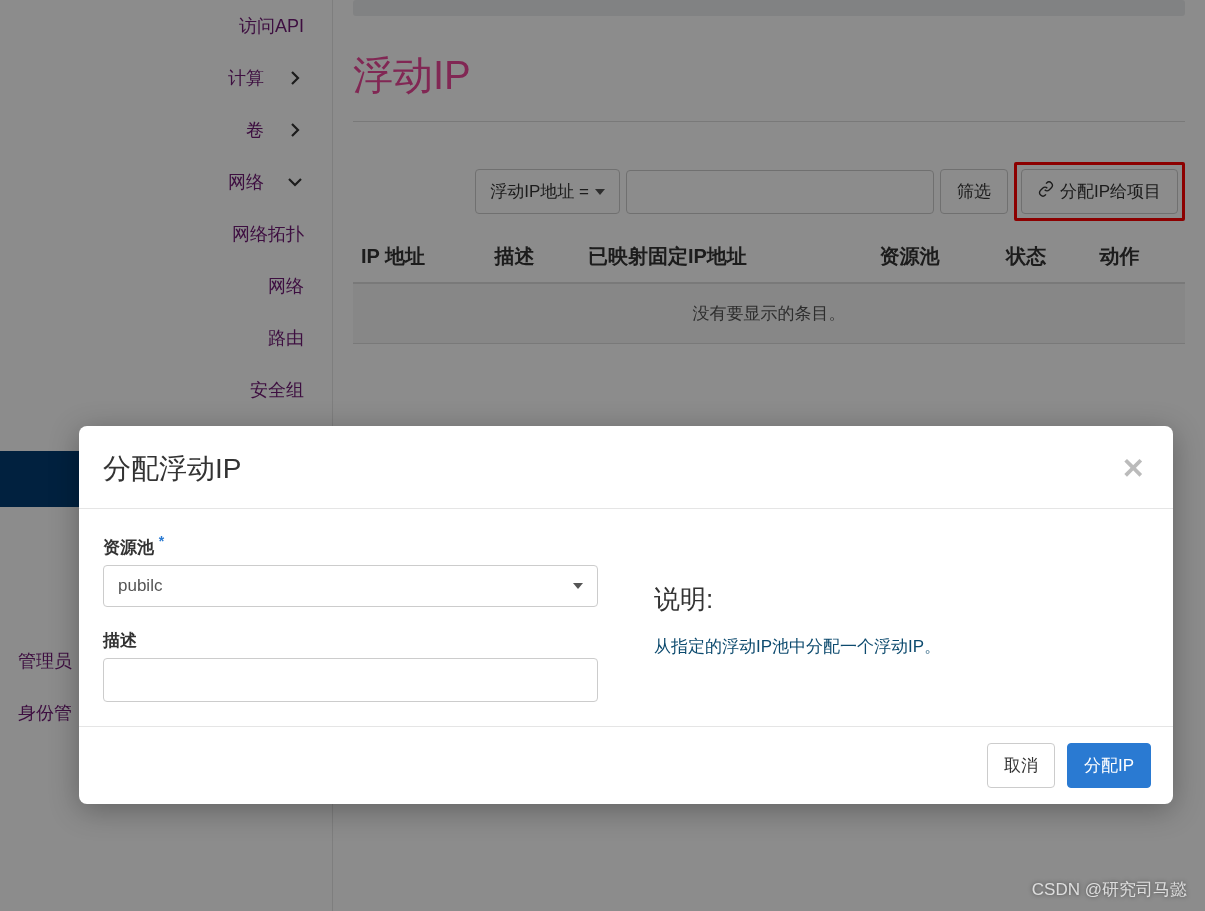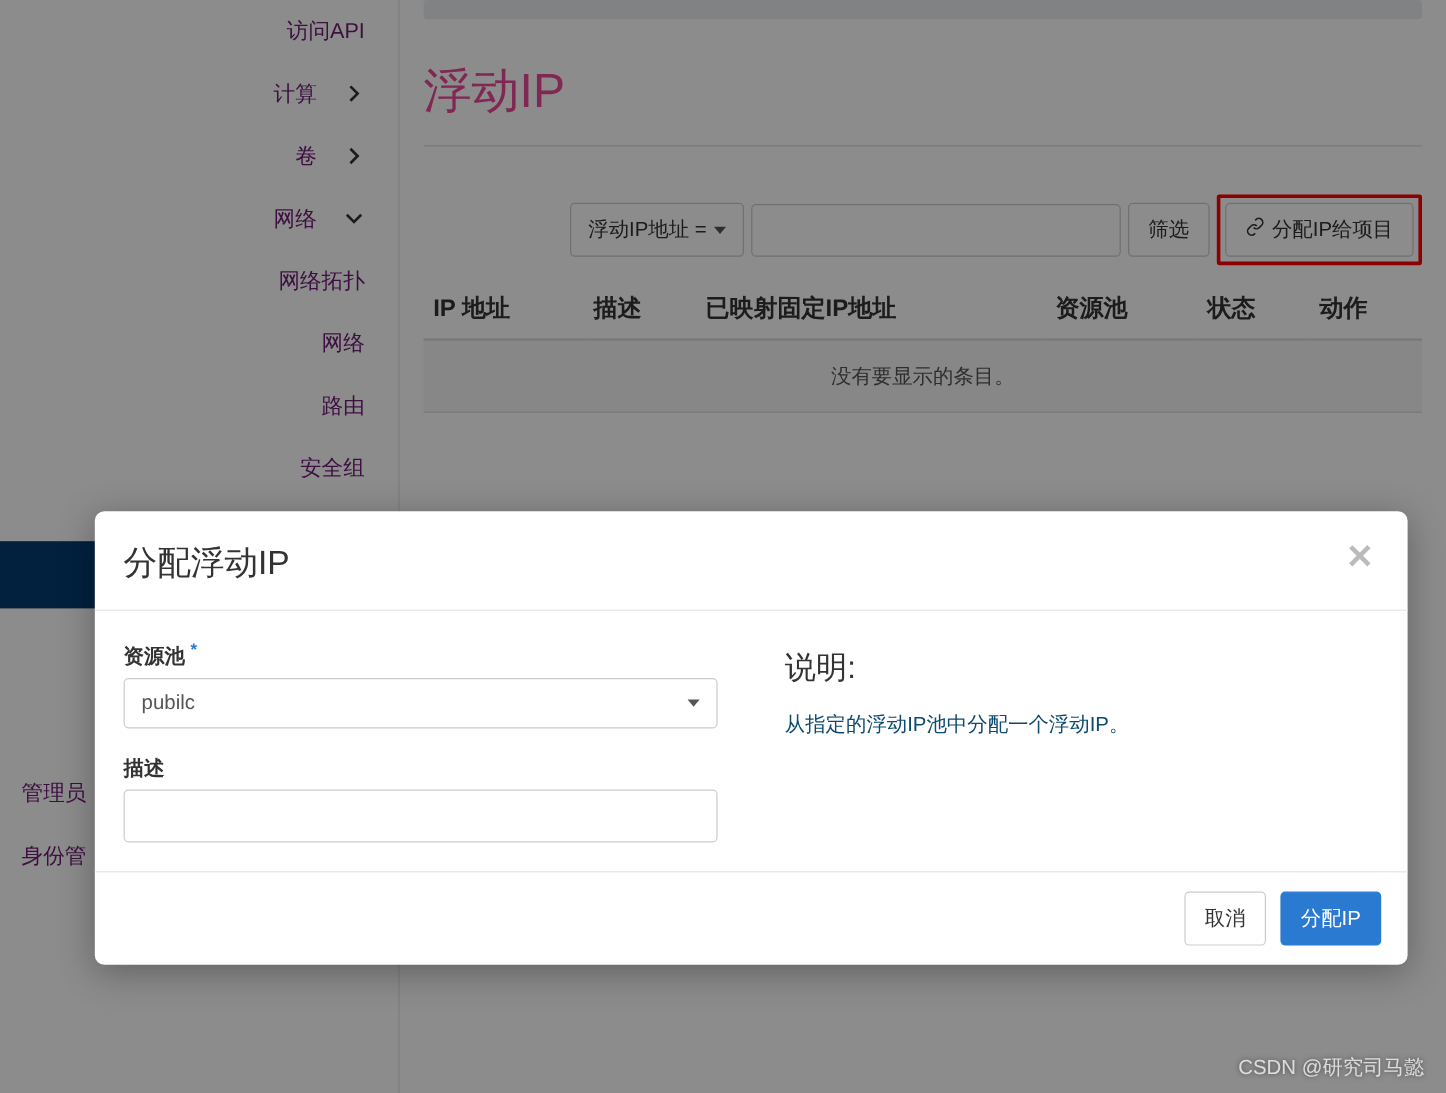--- a/index.html
+++ b/index.html
@@ -146,37 +146,39 @@
       background: #fff;
       border-radius: 8px;
       z-index: 200;
       box-shadow: 0 6px 30px rgba(0,0,0,0.3);
     }
     .modal-header {
       padding: 24px 28px 20px 24px;
       border-bottom: 1px solid #e5e5e5;
       display: flex;
       justify-content: space-between;
+      align-items: center;
     }
     .modal-title {
       font-size: 28px;
       font-weight: 500;
       color: #333;
     }
     .modal-close {
       font-size: 28px;
       color: #bbb;
       cursor: pointer;
       font-weight: bold;
       line-height: 1;
     }
     .modal-body {
       display: flex;
       padding: 24px;
       gap: 56px;
+      align-items: center;
     }
     .modal-col {
       flex: 1;
     }
     .form-label {
       font-size: 17px;
       font-weight: 600;
       color: #333;
       margin-bottom: 6px;
       display: block;

